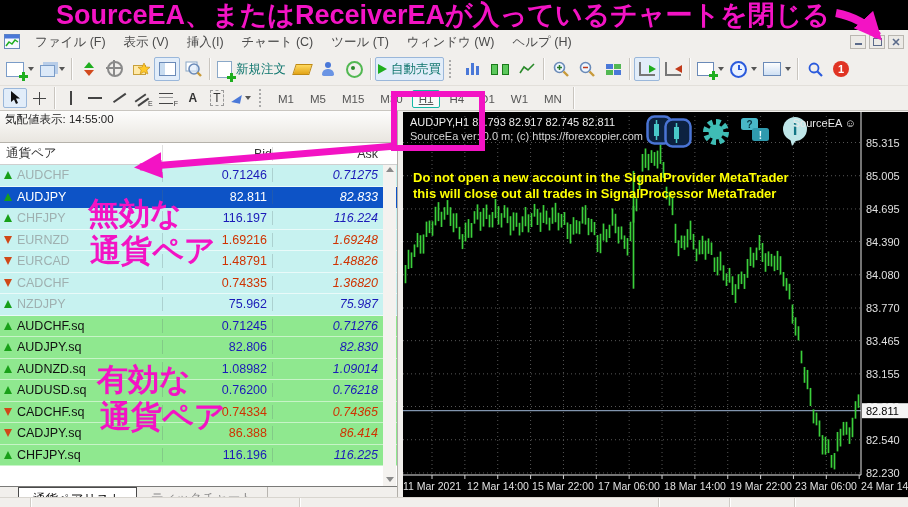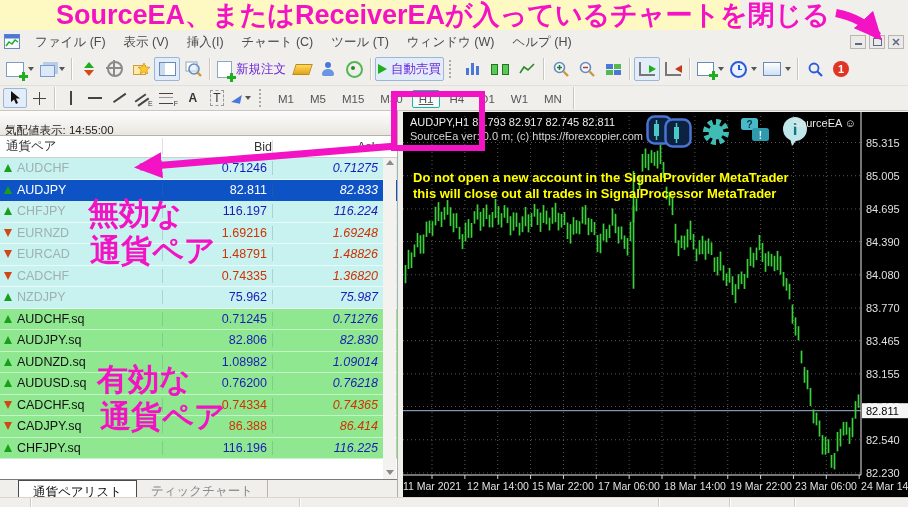--- a/index.html
+++ b/index.html
@@ -1,20 +1,20 @@
 <!DOCTYPE html>
 <html><head>
 <meta charset="utf-8">
 <style>
   html,body{margin:0;padding:0;background:#fff;}
   #stage{position:relative;width:908px;height:507px;overflow:hidden;
          font-family:"Liberation Sans",sans-serif;background:#f1efec;
          -webkit-font-smoothing:antialiased;}
   
-  #anno-strip{position:absolute;left:0;top:0;width:740px;height:30px;background:#fef9c3;}
+  #anno-strip{position:absolute;left:0;top:0;width:908px;height:30px;background:#000000;}
   #anno-title{position:absolute;left:56px;top:-3px;font-size:27px;font-weight:600;
               color:#f313c4;white-space:nowrap;z-index:61;}
   
   #menubar{position:absolute;left:0;top:30px;width:908px;height:23px;background:#f1efec;
            border-bottom:1px solid #dcd9d3;display:flex;align-items:center;}
   #app-icon{width:16px;height:15px;margin:0 6px 0 4px;}
   .menu-item{font-size:12.5px;color:#4a4a4a;padding:3px 9px;cursor:default;}
   #win-buttons{margin-left:auto;display:flex;align-items:center;padding-right:4px;}
   .winbtn{width:14px;height:12px;margin-left:3px;background:#eceae6;border:1px solid #b9b6b0;
           display:flex;align-items:center;justify-content:center;}
@@ -24,21 +24,21 @@
   #toolbar1{position:absolute;left:0;top:53px;width:908px;height:33px;background:#f1efec;
             display:flex;align-items:center;padding-left:3px;box-sizing:border-box;
             border-bottom:1px solid #e2dfda;}
   #toolbar2{position:absolute;left:0;top:86px;width:908px;height:25px;background:#f1efec;
             display:flex;align-items:center;padding-left:3px;box-sizing:border-box;
             border-bottom:1px solid #c9c6c0;}
   .tbtn{display:inline-flex;align-items:center;justify-content:center;height:24px;min-width:26px;
         border:1px solid transparent;background:none;border-radius:2px;padding:0 2px;margin:0;}
   #toolbar2 .tbtn{height:20px;min-width:24px;}
   .tbtn.pressed{border:1px solid #9ab7da;background:#e2edf9;}
-  .tlabel{font-size:12.5px;color:#6d28d9;margin-left:4px;white-space:nowrap;}
+  .tlabel{font-size:12.5px;color:#0f766e;margin-left:4px;white-space:nowrap;}
   .caret{width:0;height:0;border-left:3.5px solid transparent;border-right:3.5px solid transparent;
          border-top:4px solid #555;margin-left:4px;}
   .tsep{width:0;height:22px;border-left:1px solid #c9c5bf;border-right:1px solid #fdfdfd;margin:0 3px;}
   .drag-handle{width:4px;height:18px;border-left:2px dotted #aaa;margin:0 5px;}
   .tf{font-size:11.5px;color:#555;background:none;border:1px solid transparent;padding:2px 6px;
       margin:0 1px;border-radius:2px;}
   .tf.active{background:#fafafa;border:1px solid #14b8a6;text-decoration:underline;}
   
   .ic-chartdoc{width:16px;height:13px;background:#fff;border:1px solid #7a9cc8;position:relative;}
   .plus{position:absolute;right:-5px;bottom:-5px;width:9px;height:9px;}
@@ -98,22 +98,22 @@
   .ic-fib{width:14px;height:9px;border-top:1.5px solid #444;border-bottom:1.5px solid #444;position:relative;}
   .ic-fib::after{content:"";position:absolute;left:0;top:3px;width:14px;height:1px;background:#999;}
   .tglyph{font-size:12px;color:#333;font-weight:bold;}
   .tglyph.boxed{border:1px dashed #999;padding:0 2px;font-weight:normal;}
   .subg{font-size:7px;color:#333;align-self:flex-end;margin-left:1px;}
   .ic-shapearrow{width:0;height:0;border-bottom:9px solid #4a78d8;border-left:9px solid transparent;transform:rotate(12deg);}
   .isvg{display:block;}
   
   #mw{position:absolute;left:0;top:111px;width:398px;height:386px;background:#fff;
       border-right:1px solid #b2afa9;box-sizing:border-box;}
-  #mw-header{height:25px;background:linear-gradient(#fdfdfc,#e9e6e0);border-bottom:1px solid #b5b2ab;
-             font-size:11.5px;color:#222;padding:12px 0 0 5px;box-sizing:border-box;}
+  #mw-header{height:32px;background:linear-gradient(#fdfdfc,#e9e6e0);border-bottom:1px solid #b5b2ab;
+             font-size:11.5px;color:#222;padding:1px 0 0 5px;box-sizing:border-box;}
   #mw-cols{height:22px;display:flex;align-items:center;font-size:12.5px;color:#333;
            border-bottom:1px solid #cfcfcf;box-sizing:border-box;background:#fff;}
   .col-sym{width:163px;padding-left:6px;box-sizing:border-box;border-right:1px solid #e0e0e0;}
   .col-bid{width:110px;text-align:right;box-sizing:border-box;border-right:1px solid #e0e0e0;}
   .col-ask{width:110px;text-align:right;padding-right:5px;box-sizing:border-box;}
   #mw-rows{height:321px;overflow:hidden;position:relative;}
   .mw-row{display:flex;align-items:center;height:21.5px;font-size:12.5px;box-sizing:border-box;}
   .mw-row.cyan{background:#c7f2f0;border-bottom:1px solid rgba(255,255,255,.6);}
   .mw-row.green{background:#8fe88f;border-bottom:1px solid rgba(255,255,255,.5);}
   .mw-row.selected{background:#0d53c6;}

